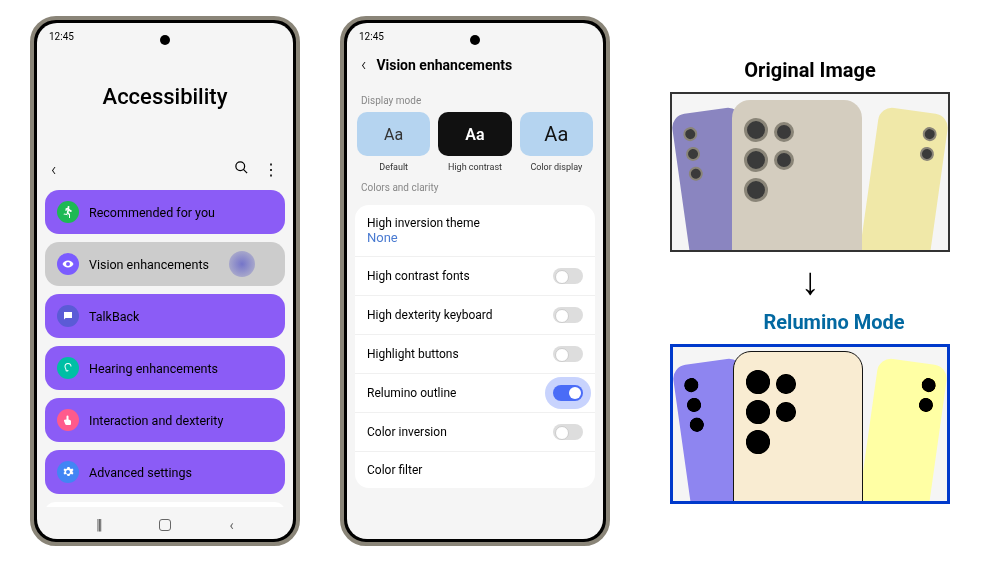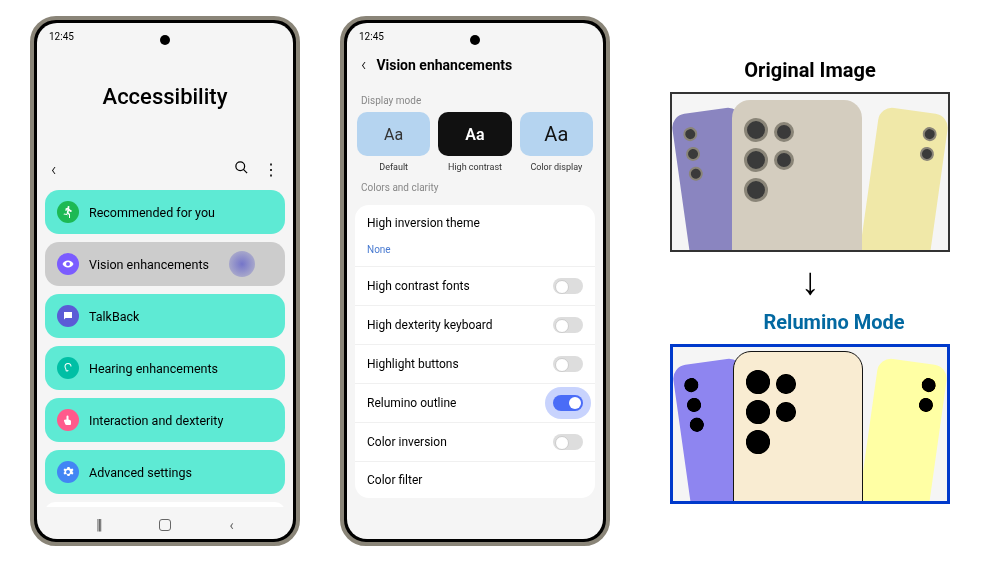--- a/index.html
+++ b/index.html
@@ -12,21 +12,21 @@
   .status-bar { font-size: 10px; padding: 8px 12px 2px; color: #000; }
   
   .title-area { text-align: center; padding: 40px 0 50px; }
   .title-area h1 { font-size: 22px; font-weight: 500; color: #000; }
   
   .toolbar { display: flex; align-items: center; justify-content: space-between; padding: 0 14px 10px; }
   .toolbar-icons { display: flex; gap: 14px; align-items: center; }
   .chev { font-size: 18px; font-weight: 300; }
   
   .list { flex: 1; overflow: hidden; padding: 0 8px; display: flex; flex-direction: column; gap: 8px; }
-  .row { background: #5eead4; border-radius: 14px; display: flex; align-items: center; padding: 11px 12px; gap: 10px; font-size: 12.5px; color: #000; position: relative; }
+  .row { background: #8b5cf6; border-radius: 14px; display: flex; align-items: center; padding: 11px 12px; gap: 10px; font-size: 12.5px; color: #000; position: relative; }
   .row.pressed { background: #ccc; }
   .ripple { position: absolute; right: 30px; top: 50%; transform: translateY(-50%); width: 26px; height: 26px; background: radial-gradient(circle, rgba(80,80,200,0.7) 0%, rgba(80,80,200,0.3) 70%, transparent 100%); border-radius: 50%; }
   .row-partial { background: #fff; border-radius: 14px 14px 0 0; padding: 8px 12px 2px; }
   
   .icon-circle { width: 22px; height: 22px; border-radius: 50%; display: flex; align-items: center; justify-content: center; flex-shrink: 0; }
   .ic-green { background: #1db954; } .ic-purple { background: #7b5cff; } .ic-indigo { background: #5b5bd6; }
   .ic-teal { background: #00bfa5; } .ic-pink { background: #ff5a8c; } .ic-blue { background: #4285f4; }
   .icon-circle svg { width: 12px; height: 12px; fill: #fff; }
   
   .navbar { display: flex; justify-content: space-around; align-items: center; padding: 10px 30px 6px; color: #666; font-size: 14px; }
@@ -43,21 +43,21 @@
   .mode-card { flex: 1; display: flex; flex-direction: column; align-items: center; gap: 6px; }
   .mode-tile { width: 100%; height: 44px; border-radius: 10px; display: flex; align-items: center; justify-content: center; font-size: 16px; }
   .tile-default { background: #b5d4f0; color: #333; }
   .tile-hc { background: #111; color: #fff; font-weight: 600; }
   .tile-large { background: #b5d4f0; color: #111; font-size: 20px; }
   .mode-label { font-size: 9px; color: #333; }
   
   .settings-list { background: #fff; margin: 6px 8px 0; border-radius: 14px; display: flex; flex-direction: column; }
   .srow { padding: 11px 12px; font-size: 12px; display: flex; align-items: center; justify-content: space-between; border-bottom: 1px solid #f0f0f0; }
   .srow:last-child { border-bottom: none; }
-  .srow-sub { font-size: 10px; color: #4a7bd1; margin-top: 14px; }
+  .srow-sub { font-size: 13px; color: #4a7bd1; margin-top: 0; }
   .srow-sub.off { color: #888; }
   
   .toggle { width: 30px; height: 16px; border-radius: 10px; position: relative; }
   .toggle-off { background: #ddd; }
   .toggle-off::after { content: ''; position: absolute; width: 12px; height: 12px; background: #fff; border-radius: 50%; top: 2px; left: 2px; border: 1px solid #ccc; }
   .toggle-on { background: #4a6cf7; }
   .toggle-on::after { content: ''; position: absolute; width: 12px; height: 12px; background: #fff; border-radius: 50%; top: 2px; right: 2px; }
   .toggle-glow { box-shadow: 0 0 0 8px rgba(74,108,247,0.3); }
   
   

